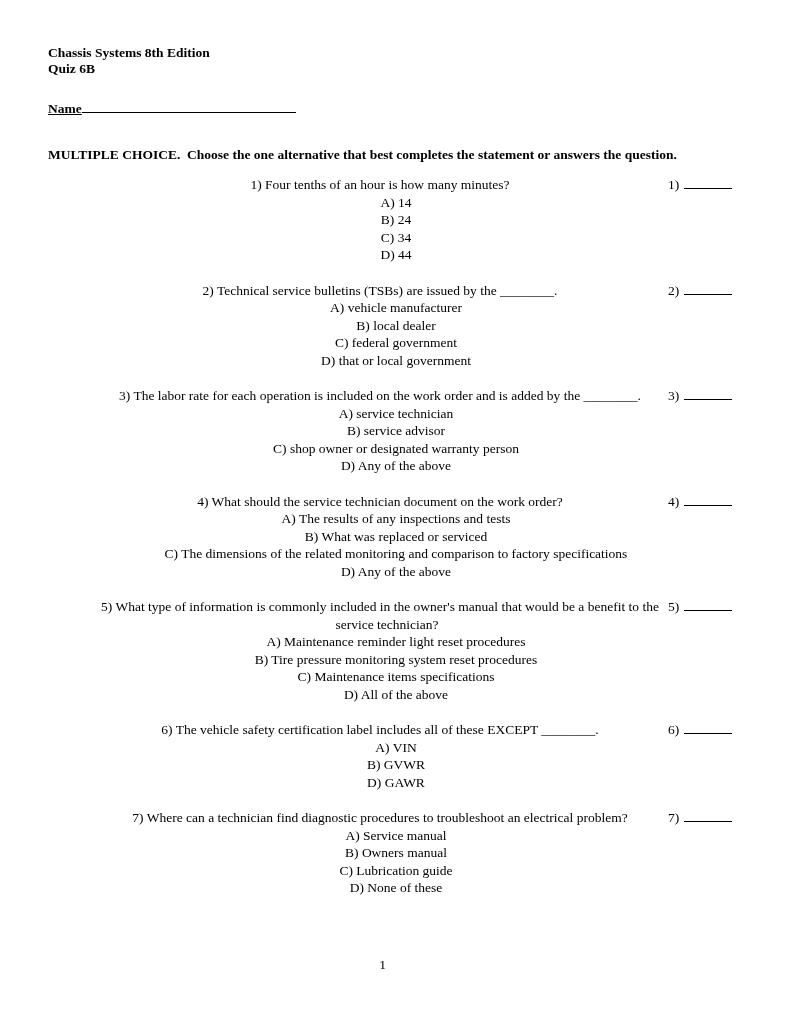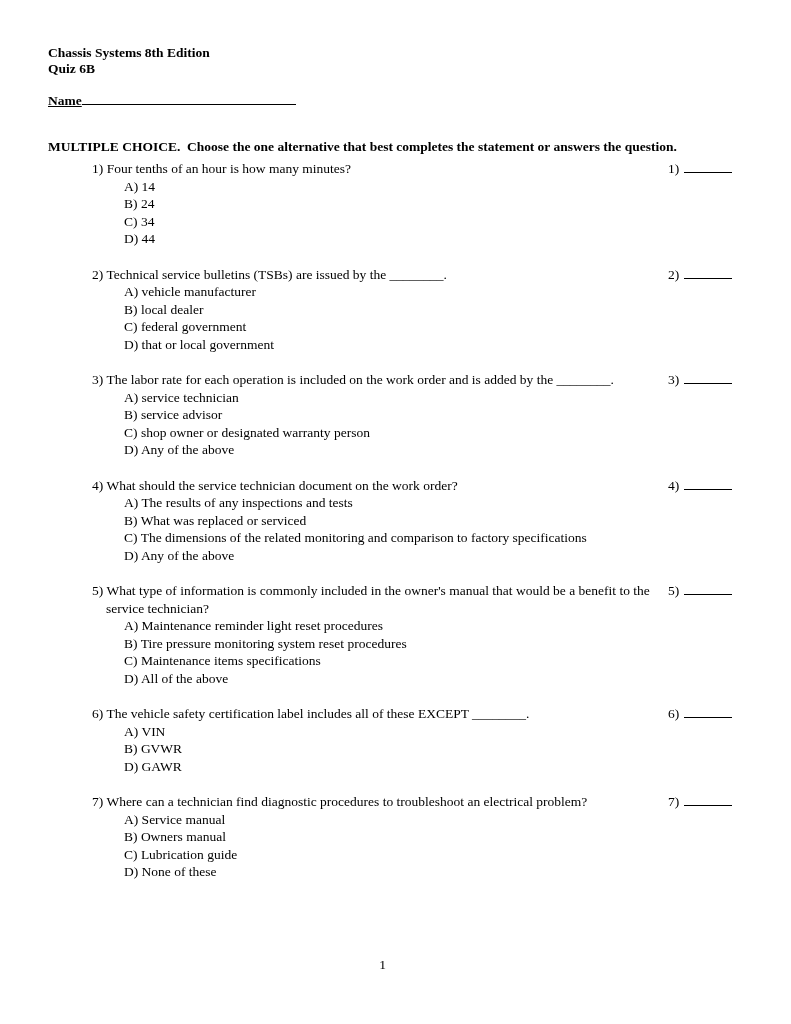--- a/index.html
+++ b/index.html
@@ -13,35 +13,35 @@
     color: #000000;
     overflow: hidden;
   }
   .page {
     position: relative;
     width: 765px;
     height: 1024px;
     padding: 45px 46px 0 48px;
   }
   .doc-header { font-weight: bold; line-height: 15.5px; }
-  .name-row { margin-top: 16px; font-weight: bold; line-height: 16px; text-decoration: underline; }
+  .name-row { margin-top: 24px; font-weight: bold; line-height: 16px; text-decoration: underline; }
   .name-line {
     display: inline-block;
     width: 214px;
     height: 13px;
     border-bottom: 1px solid #000;
     vertical-align: baseline;
   }
   .section-header {
     margin-top: 29px;
     font-weight: bold;
     line-height: 17px;
     white-space: pre-wrap;
   }
-  .questions { margin-top: 5px; margin-left: 44px; }
+  .questions { margin-top: 13px; margin-left: 44px; text-align: center; }
   .question { display: flex; align-items: flex-start; margin-bottom: 18px; }
   .q-main { width: 576px; flex: none; }
   .q-text {
     line-height: 17.5px;
     padding-left: 14px;
     text-indent: -14px;
   }
   .choices { margin-left: 32px; }
   .choice { line-height: 17.5px; }
   .q-answer {

